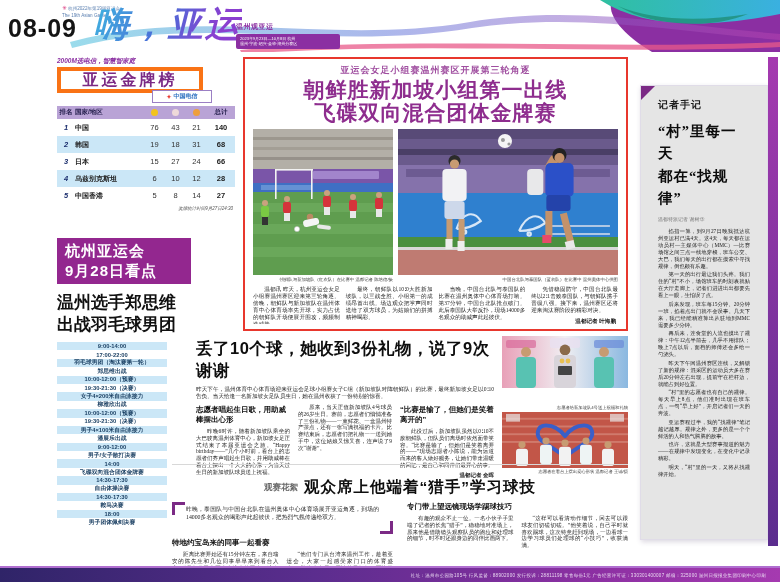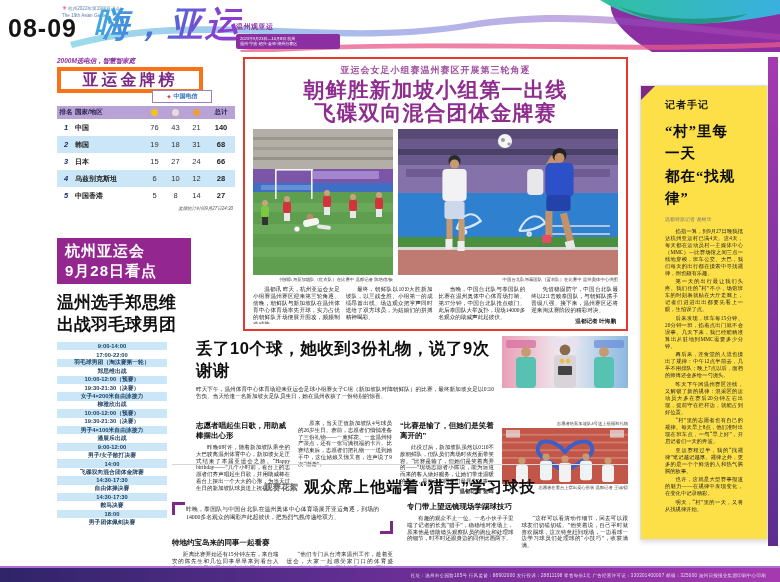--- a/index.html
+++ b/index.html
@@ -65,21 +65,21 @@
   .a1col p{margin:0;text-indent:2em;}
   .a1-byline{position:absolute;right:10px;bottom:3px;font-size:5.6px;font-weight:700;color:#222;background:#fff;}
   
   .article2{position:absolute;left:196px;top:336px;width:432px;}
   .a2-top{display:flex;gap:8px;}
   .a2-topleft{flex:1;}
   .a2-kicker{font-size:8px;color:#111;font-weight:600;}
   .a2-headline{font-size:16.5px;font-weight:800;color:#0e0e0e;margin-top:2px;letter-spacing:.5px;}
   .a2-lead{margin-top:4px;font-size:5.6px;line-height:7px;color:#222;text-align:justify;font-family:"Liberation Serif",serif;}
   .a2-photo1{width:126px;height:52px;flex:none;}
-  .a2-grid{display:flex;gap:8px;margin-top:20px;}
+  .a2-grid{display:flex;gap:8px;margin-top:4px;}
   .a2col{flex:1;}
   .a2-photocol{width:126px;flex:none;}
   .a2-sub{font-size:7.5px;font-weight:800;color:#111;margin:1px 0 3px;}
   .a2-body{font-size:5.5px;line-height:6.8px;text-align:justify;font-family:"Liberation Serif",serif;color:#222;}
   .a2-body p{margin:0;text-indent:2em;}
   .a2-cap{font-size:4.3px;color:#444;text-align:right;margin:1px 0 2px;}
   .a2-photo2{width:126px;height:56px;}
   .a2-byline{text-align:right;font-size:5.5px;font-weight:700;margin-top:3px;}
   
   .article3{position:absolute;left:172px;top:464px;width:456px;border-top:1px solid #d8d8d8;padding-top:12px;}
@@ -91,22 +91,22 @@
   .quote{position:relative;padding:4px 14px;font-size:5.8px;line-height:7.5px;color:#222;font-family:"Liberation Serif",serif;text-align:justify;min-height:24px;}
   .quote:before{content:"";position:absolute;left:0;top:0;width:10px;height:10px;border-left:3px solid #7b2a85;border-top:3px solid #7b2a85;}
   .quote:after{content:"";position:absolute;right:0;bottom:0;width:10px;height:10px;border-right:3px solid #7b2a85;border-bottom:3px solid #7b2a85;}
   .a3-sub{font-size:7.5px;font-weight:800;color:#111;margin:4px 0 3px;}
   .a3-right .a3-sub{margin-top:0;}
   .a3-body{column-count:2;column-gap:8px;font-size:5.5px;line-height:6.8px;text-align:justify;font-family:"Liberation Serif",serif;color:#222;overflow:hidden;}
   .a3-body p{margin:0;text-indent:2em;}
   .a3-left .a3-body{height:34px;}
   .a3-right .a3-body{height:64px;}
   
-  .notebook{position:absolute;left:640px;top:85px;width:128px;height:455px;background:#fde047;border:1px solid #e0dce8;
-            box-shadow:1px 2px 5px rgba(60,40,90,.18);padding:12px 24px 6px;box-sizing:border-box;overflow:hidden;}
+  .notebook{position:absolute;left:640px;top:85px;width:128px;height:455px;background:#e5e5e5;border:1px solid #e0dce8;
+            box-shadow:1px 2px 5px rgba(60,40,90,.18);padding:12px 17px 6px;box-sizing:border-box;overflow:hidden;}
   .nb-fold{position:absolute;left:0;top:0;width:0;height:0;border-top:14px solid #7b2a85;border-right:14px solid transparent;}
   .nb-label{font-size:10px;font-weight:800;color:#1c1c1c;letter-spacing:1px;}
   .nb-title{margin-top:8px;font-size:14.5px;font-weight:700;font-family:"Liberation Serif",serif;line-height:1.55;color:#0c0c0c;letter-spacing:1px;}
   .nb-byline{margin-top:6px;font-size:5px;color:#777;}
   .nb-body{margin-top:6px;font-size:5.3px;line-height:7px;font-family:"Liberation Serif",serif;color:#222;text-align:justify;}
   .nb-body p{margin:0 0 1.5px;text-indent:2em;}
   .side-accent{position:absolute;left:768px;top:57px;width:10px;height:489px;background:linear-gradient(#a53ab0,#5b2d8e);}
   
   .footer{position:absolute;left:0;top:566px;width:780px;height:16px;box-sizing:border-box;
           background:linear-gradient(90deg,#2f2468,#5b2d8e 40%,#8b30a2 75%,#a53ab0);

